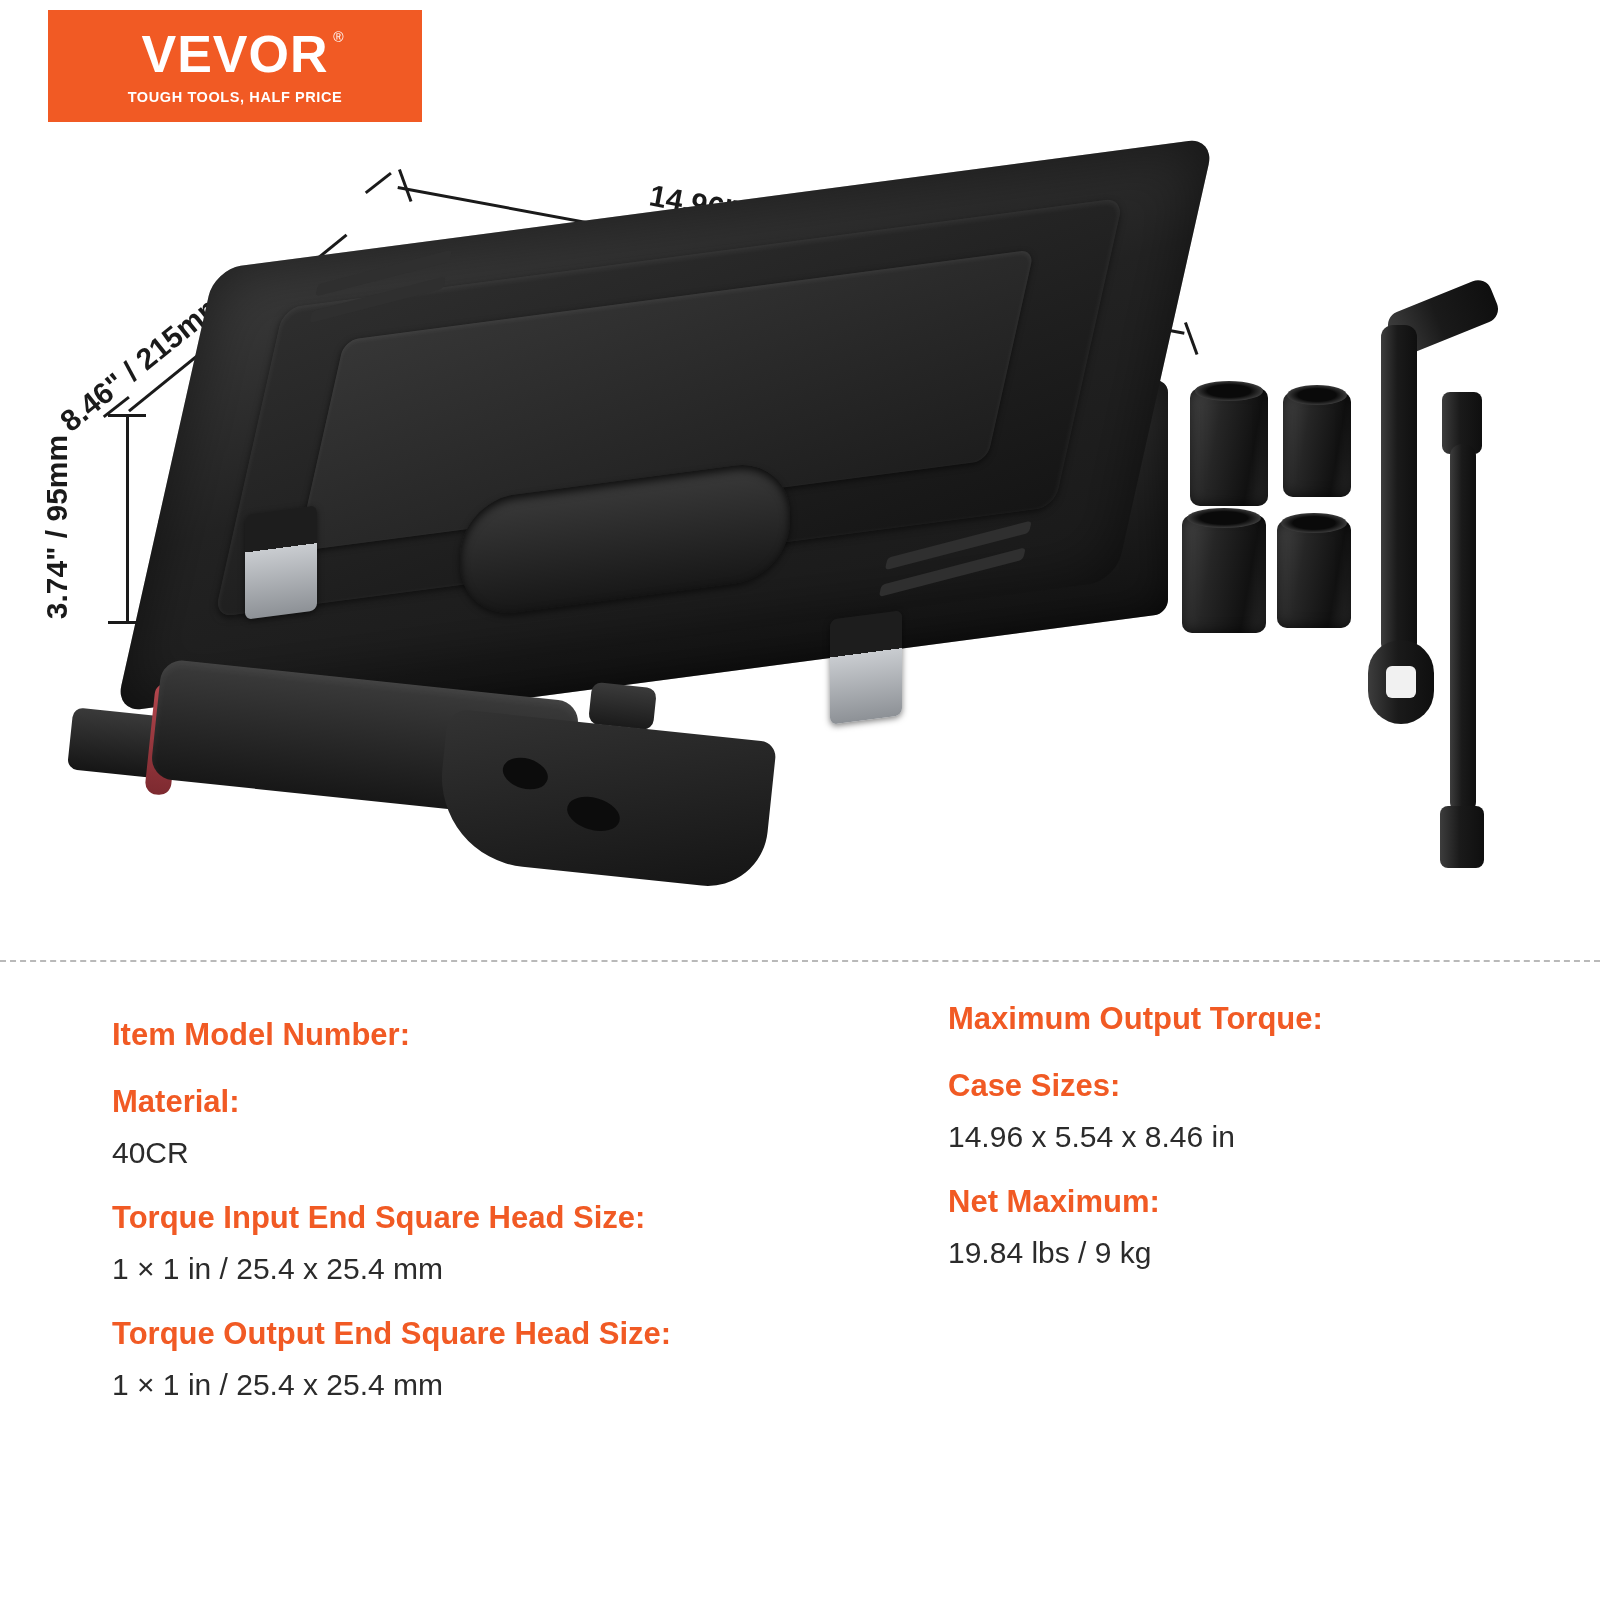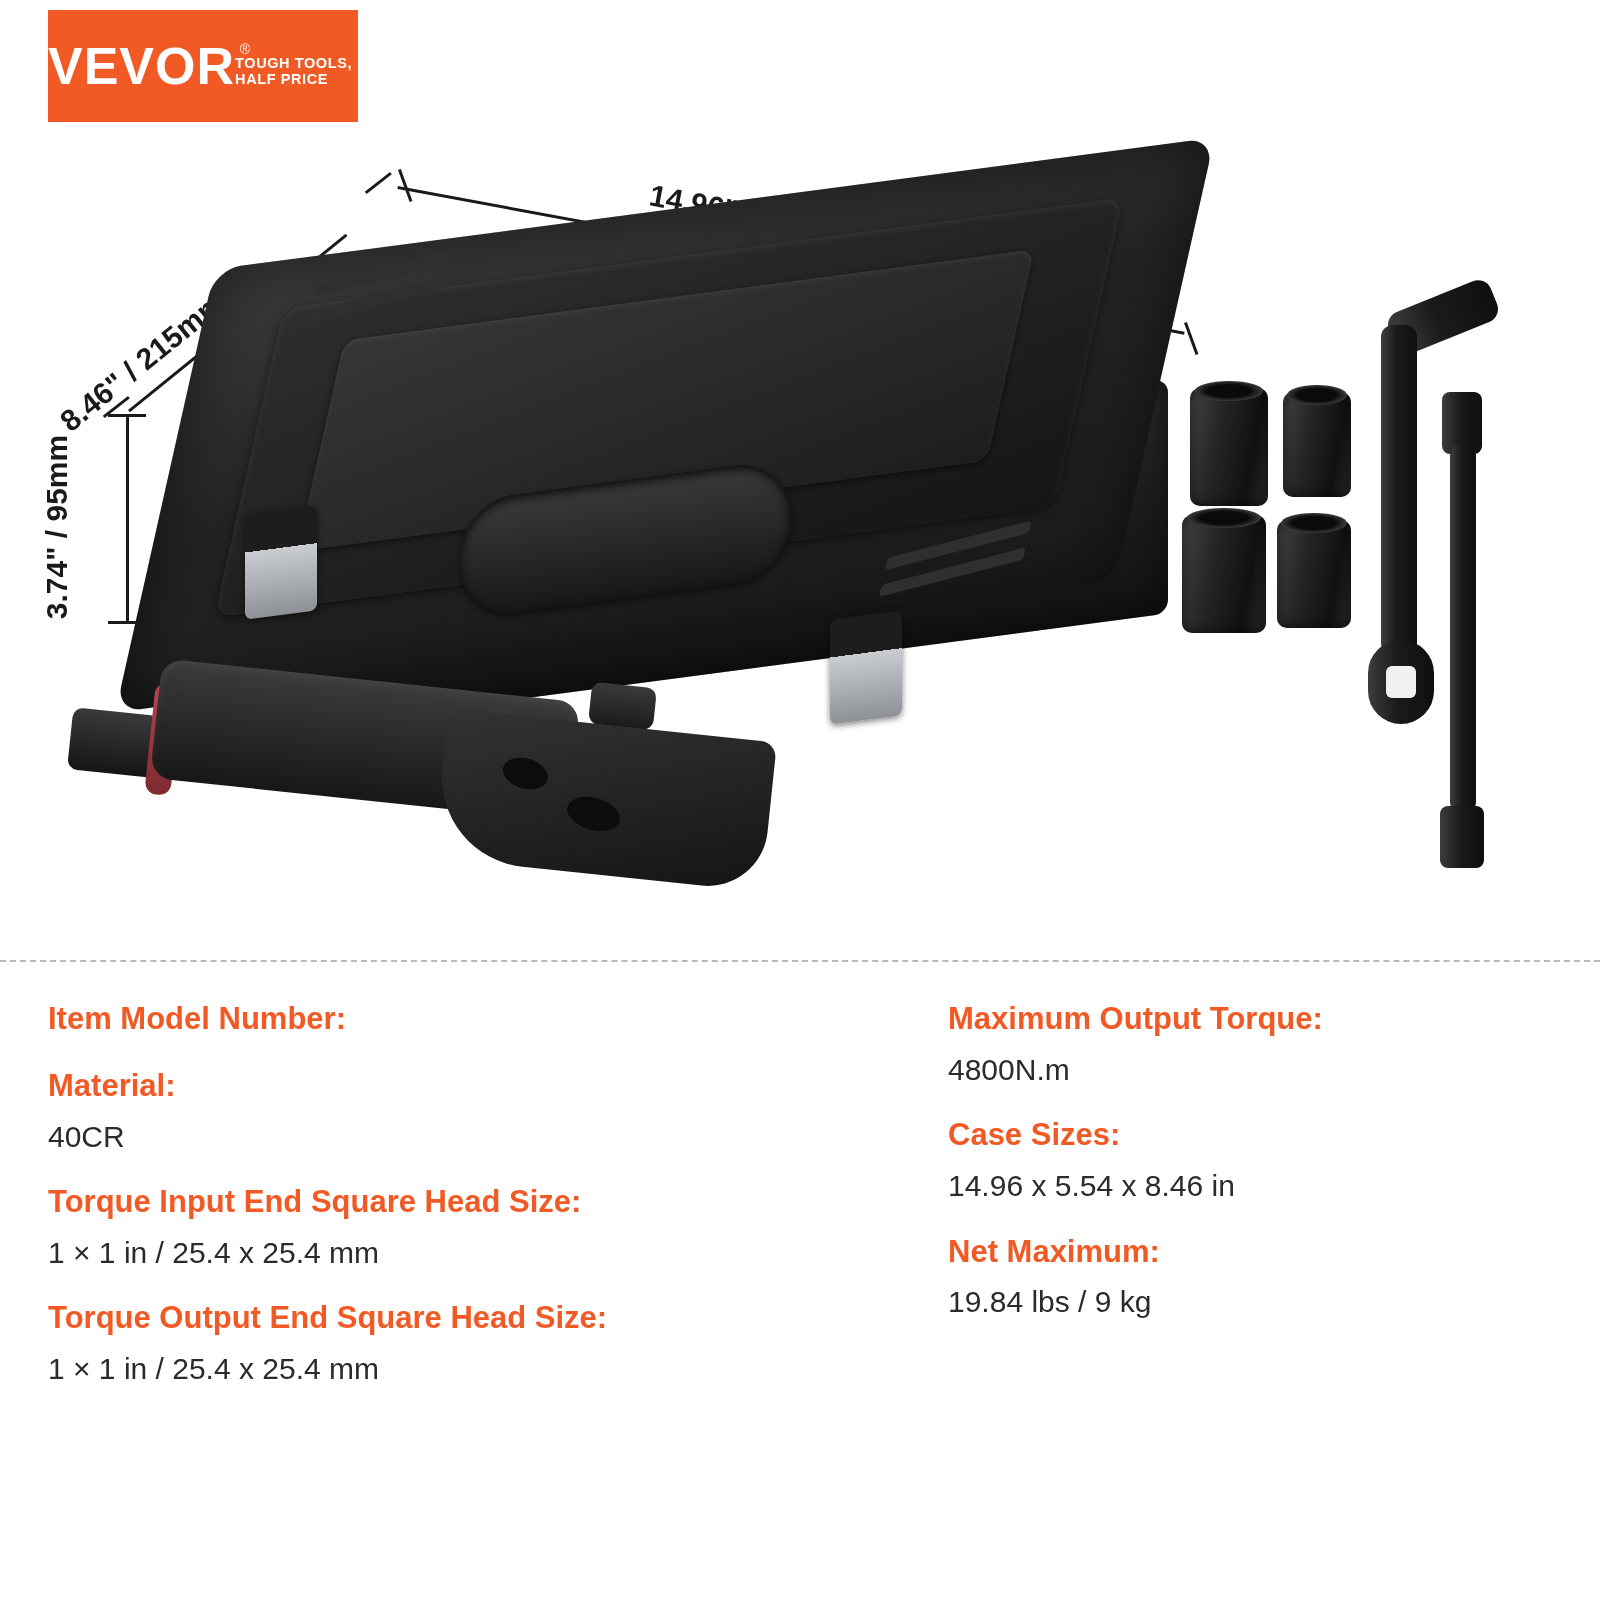--- a/index.html
+++ b/index.html
@@ -13,25 +13,25 @@
     font-family: "Liberation Sans", sans-serif;
     overflow: hidden;
     position: relative;
   }
 
   
   .logo-box {
     position: absolute;
     left: 48px;
     top: 10px;
-    width: 310px;
+    width: 374px;
     height: 112px;
     background: #f15a24;
     display: flex;
-    flex-direction: row;
+    flex-direction: column;
     align-items: center;
     justify-content: center;
   }
   .logo-main {
     color: #ffffff;
     font-size: 52px;
     font-weight: bold;
     letter-spacing: 1px;
     line-height: 1;
     position: relative;
@@ -262,21 +262,21 @@
     position: absolute;
     left: 0;
     top: 1000px;
     width: 1600px;
     display: flex;
   }
   .spec-col {
     width: 50%;
     box-sizing: border-box;
   }
-  .spec-col.left { padding-left: 48px; }
+  .spec-col.left { padding-left: 112px; margin-top: 16px; }
   .spec-col.right { padding-left: 148px; }
   .spec-item { margin-bottom: 28px; }
   .spec-label {
     color: #f15a24;
     font-size: 31px;
     font-weight: bold;
     line-height: 1.25;
     margin-bottom: 12px;
   }
   .spec-value {
@@ -380,21 +380,20 @@
     </div>
     <div class="spec-item">
       <div class="spec-label">Torque Output End Square Head Size:</div>
       <div class="spec-value">1 × 1 in / 25.4 x 25.4 mm</div>
     </div>
   </div>
 
   <div class="spec-col right">
     <div class="spec-item">
       <div class="spec-label">Maximum Output Torque:</div>
-      <div class="spec-value">4800N.m</div>
     </div>
     <div class="spec-item">
       <div class="spec-label">Case Sizes:</div>
       <div class="spec-value">14.96 x 5.54 x 8.46 in</div>
     </div>
     <div class="spec-item">
       <div class="spec-label">Net Maximum:</div>
       <div class="spec-value">19.84 lbs / 9 kg</div>
     </div>
   </div>

